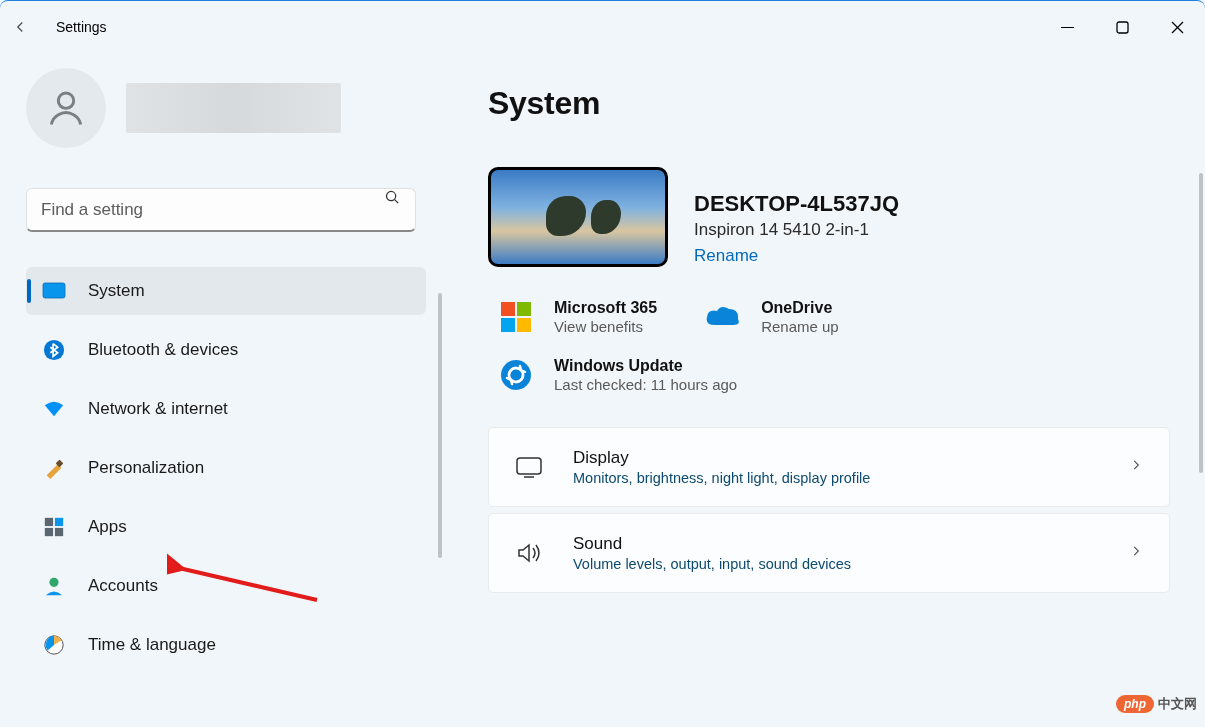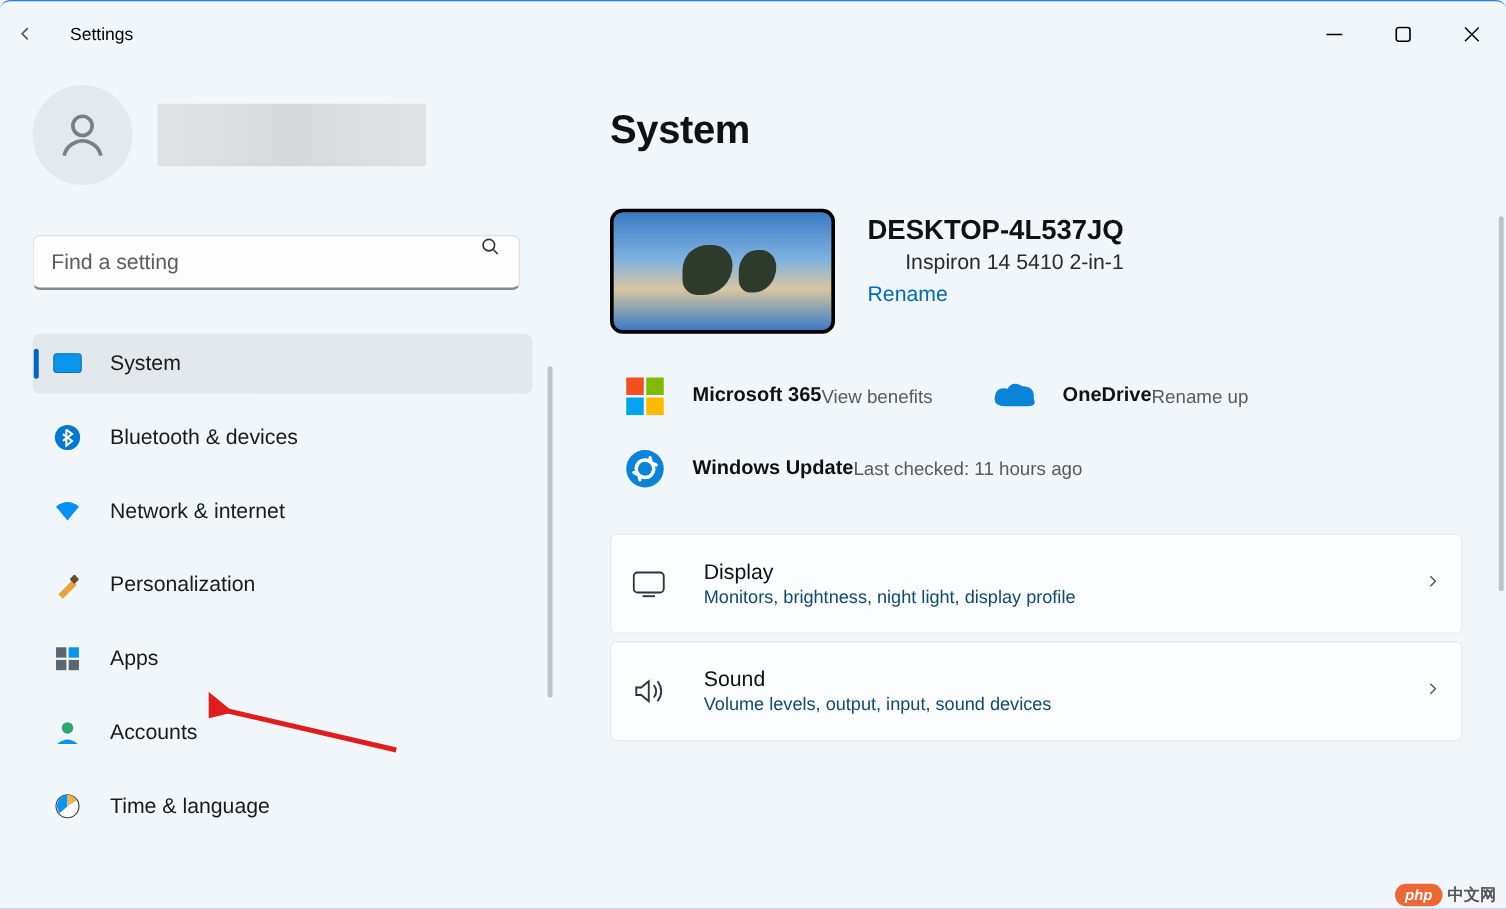--- a/index.html
+++ b/index.html
@@ -32,45 +32,45 @@
   .nav-icon { width: 24px; height: 24px; display: flex; align-items: center; justify-content: center; flex-shrink: 0; }
   .sidebar-scroll { position: absolute; right: 0; top: 240px; width: 4px; height: 265px; background: #bfc3c6; border-radius: 2px; }
 
   .main { flex: 1; padding: 32px 26px 0 46px; position: relative; }
   .page-title { font-size: 32px; font-weight: 600; margin-bottom: 45px; color: #111; letter-spacing: -0.3px; }
 
   .device-row { display: flex; align-items: flex-start; gap: 26px; margin-bottom: 32px; }
   .device-thumb { width: 180px; height: 100px; border: 3px solid #000; border-radius: 10px; overflow: hidden; background: linear-gradient(180deg, #3b7bc5 0%, #7fb2e0 40%, #d9c6a0 65%, #3b7bc5 100%); position: relative; }
   .device-thumb .rock1 { position:absolute; left: 55px; bottom: 28px; width: 40px; height: 40px; background: #2d3a2c; border-radius: 50% 40% 60% 30%; }
   .device-thumb .rock2 { position:absolute; left: 100px; bottom: 30px; width: 30px; height: 34px; background: #2d3a2c; border-radius: 50% 40% 60% 30%; }
-  .device-info { padding-top: 4px; }
+  .device-info { padding-top: 4px; margin-top: 20px; }
   .device-name { font-size: 22px; font-weight: 700; color: #111; }
-  .device-model { font-size: 17px; color: #2a2a2a; margin-top: 3px; text-align: right; }
+  .device-model { font-size: 17px; color: #2a2a2a; margin-top: 3px; }
   .rename { font-size: 17px; color: #006bbd; background: none; border: none; cursor: pointer; margin-top: 6px; }
 
   .status-row { display: flex; gap: 48px; margin-bottom: 22px; padding-left: 10px; }
   .status-item { display: flex; gap: 20px; align-items: center; }
   .status-icon { width: 36px; height: 36px; display:flex; align-items:center; justify-content:center; }
-  .status-texts { display: flex; flex-direction: row; }
+  .status-texts { display: flex; flex-direction: column; }
   .status-title { font-size: 16px; font-weight: 600; color: #111; }
   .status-sub { font-size: 15px; color: #5a5a5a; margin-top: 1px; }
 
   .cards { display: flex; flex-direction: column; gap: 6px; margin-top: 34px; }
-  .card { width: 682px; background: #fcfdfe; border: 1px solid #e8eaec; border-radius: 5px; padding: 20px 16px; display: flex; align-items: center; gap: 30px; cursor: pointer; }
+  .card { width: 682px; background: #fcfdfe; border: 1px solid #e8eaec; border-radius: 5px; padding: 20px 26px; display: flex; align-items: center; gap: 30px; cursor: pointer; }
   .card-icon { width: 28px; display:flex; align-items:center; justify-content:center; color:#333; }
   .card-body { flex: 1; }
   .card-title { font-size: 17px; color: #111; }
   .card-sub { font-size: 14.5px; color: #0c4a6e; margin-top: 2px; }
   .chev { color: #555; }
 
   .main-scroll { position: absolute; right: 2px; top: 120px; width: 4px; height: 300px; background: #bfc3c6; border-radius: 2px; }
 
   .arrow-annot { position: absolute; left: 167px; top: 549px; pointer-events: none; }
 
-  .watermark { position: absolute; right: 8px; bottom: 2px; display: flex; align-items: center; gap: 4px; font-size: 13px; font-weight: 600; color: #555; }
+  .watermark { position: absolute; right: 8px; bottom: 14px; display: flex; align-items: center; gap: 4px; font-size: 13px; font-weight: 600; color: #555; }
   .watermark-logo { background: #ee6634; color: #fff; border-radius: 12px; padding: 2px 8px; font-style: italic; font-weight: 700; font-size: 12px; }
 </style>
 </head>
 <body>
 
 <div class="titlebar">
   <button class="back-btn">
     <svg width="18" height="18" viewBox="0 0 24 24" fill="none" stroke="#555" stroke-width="1.8">
         <path d="M15 6l-6 6 6 6"></path>
       </svg>

